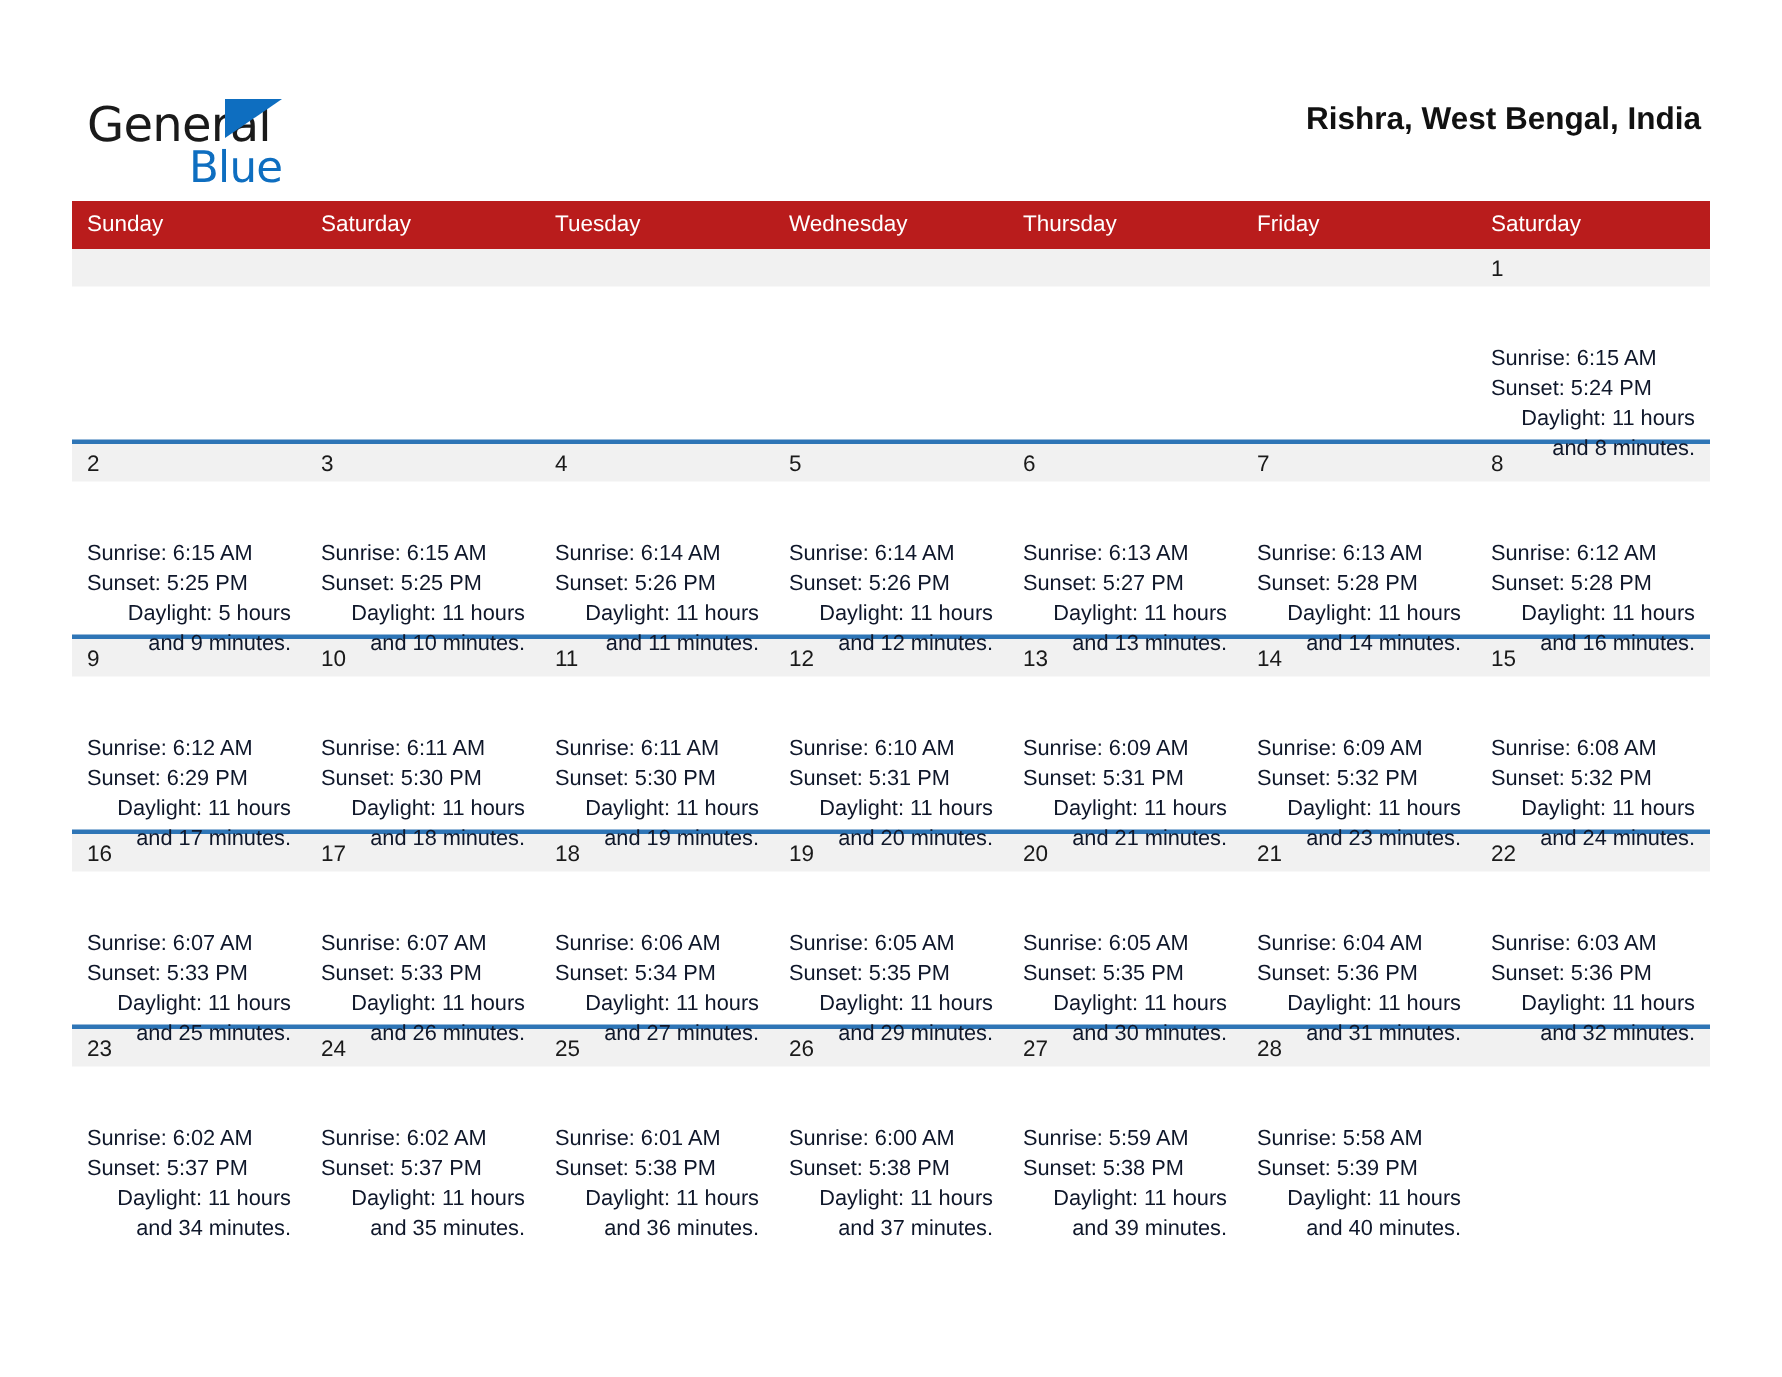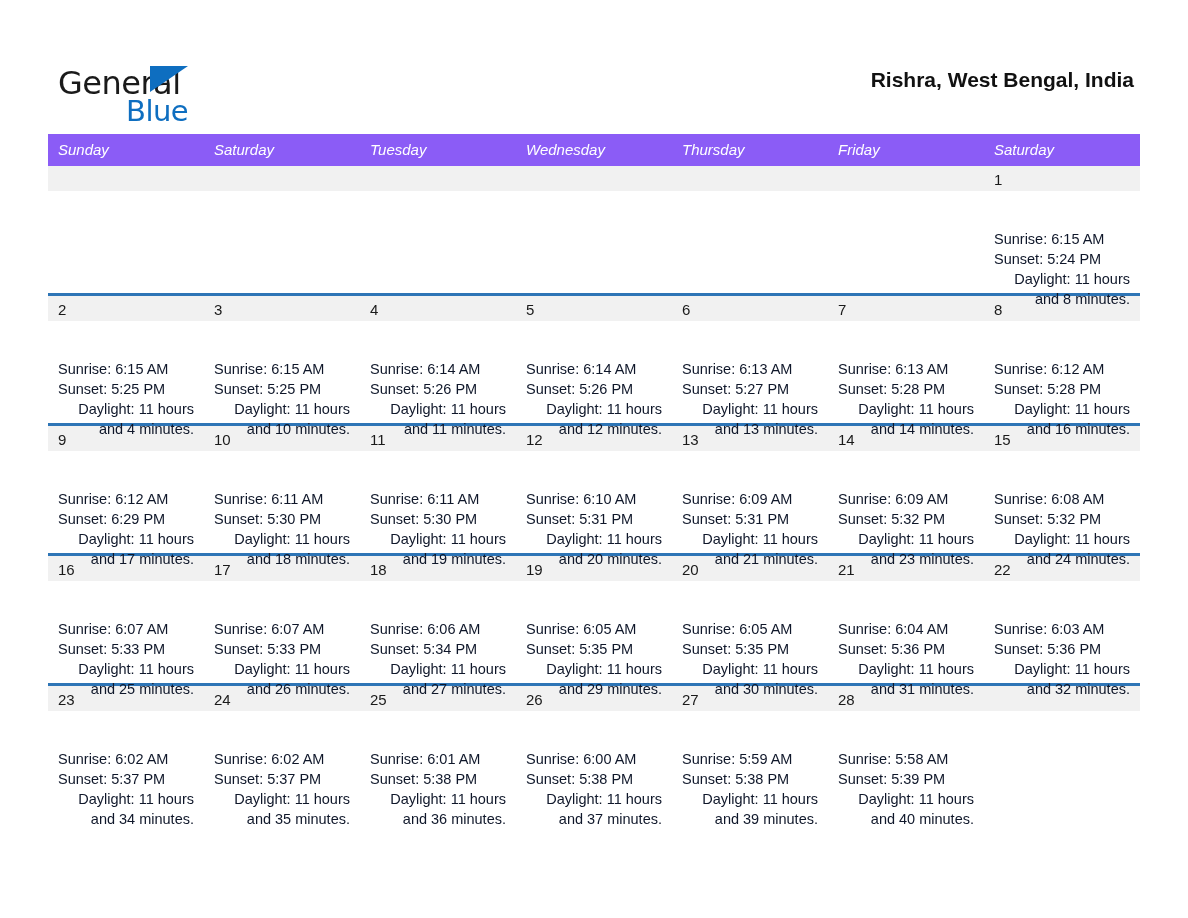--- a/index.html
+++ b/index.html
@@ -88,29 +88,28 @@
   }
 
   
   .calendar {
     width: 1092px;
     border-collapse: collapse;
     table-layout: fixed;
     margin-top: 10px;
   }
   .calendar th {
-    background: #8b5cf6;
+    background: #b91c1c;
     color: #ffffff;
     font-size: 15px;
     font-weight: 400;
     text-align: left;
     padding: 7px 10px 8px 10px;
     height: 16px;
     border: none;
-    font-style: italic;
   }
   .calendar td {
     vertical-align: top;
     padding: 0;
     border: none;
     width: 156px;
   }
   .week-row > td {
     border-top: 3px solid #2e75b6;
   }
@@ -220,21 +219,21 @@
             </div>
           </td>
         </tr>
         <tr class="week-row">
           <td>
             <div class="cell">
               <div class="daynum-band">2</div>
               <div class="cell-body">
                 <div>Sunrise: 6:15 AM</div>
                 <div>Sunset: 5:25 PM</div>
-                <div class="daylight-line">Daylight: 11 hours and 4 minutes.</div>
+                <div class="daylight-line">Daylight: 5 hours and 9 minutes.</div>
               </div>
             </div>
           </td>
           <td>
             <div class="cell">
               <div class="daynum-band">3</div>
               <div class="cell-body">
                 <div>Sunrise: 6:15 AM</div>
                 <div>Sunset: 5:25 PM</div>
                 <div class="daylight-line">Daylight: 11 hours and 10 minutes.</div>

